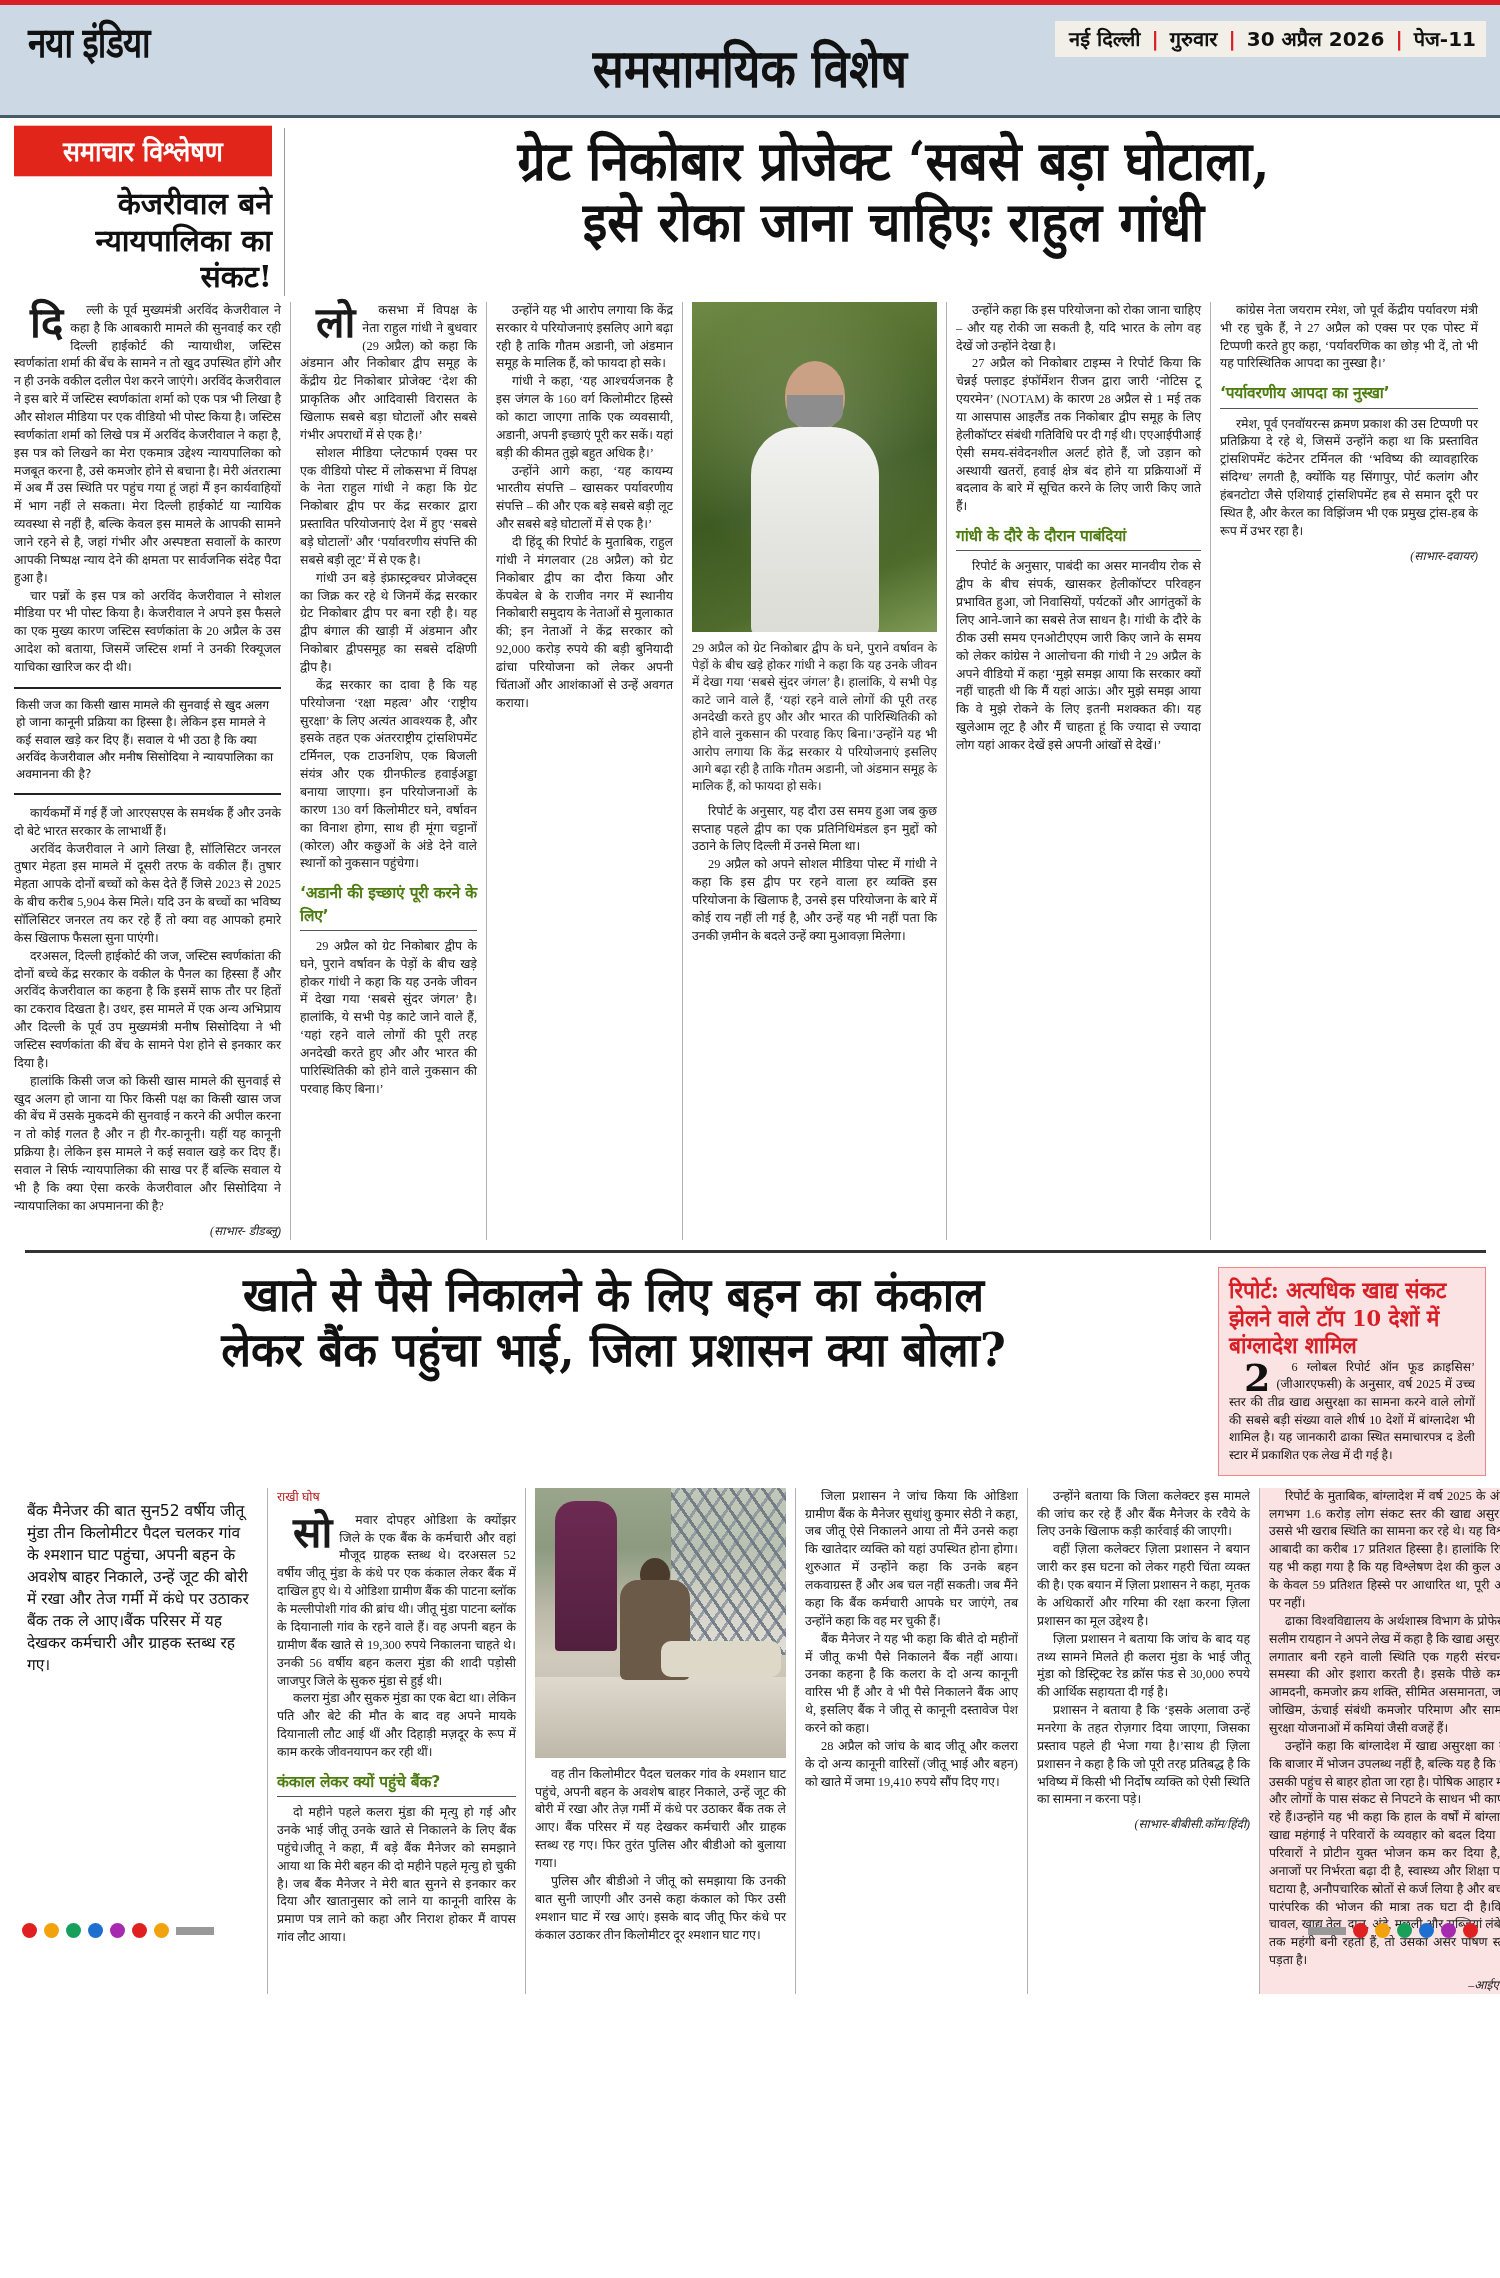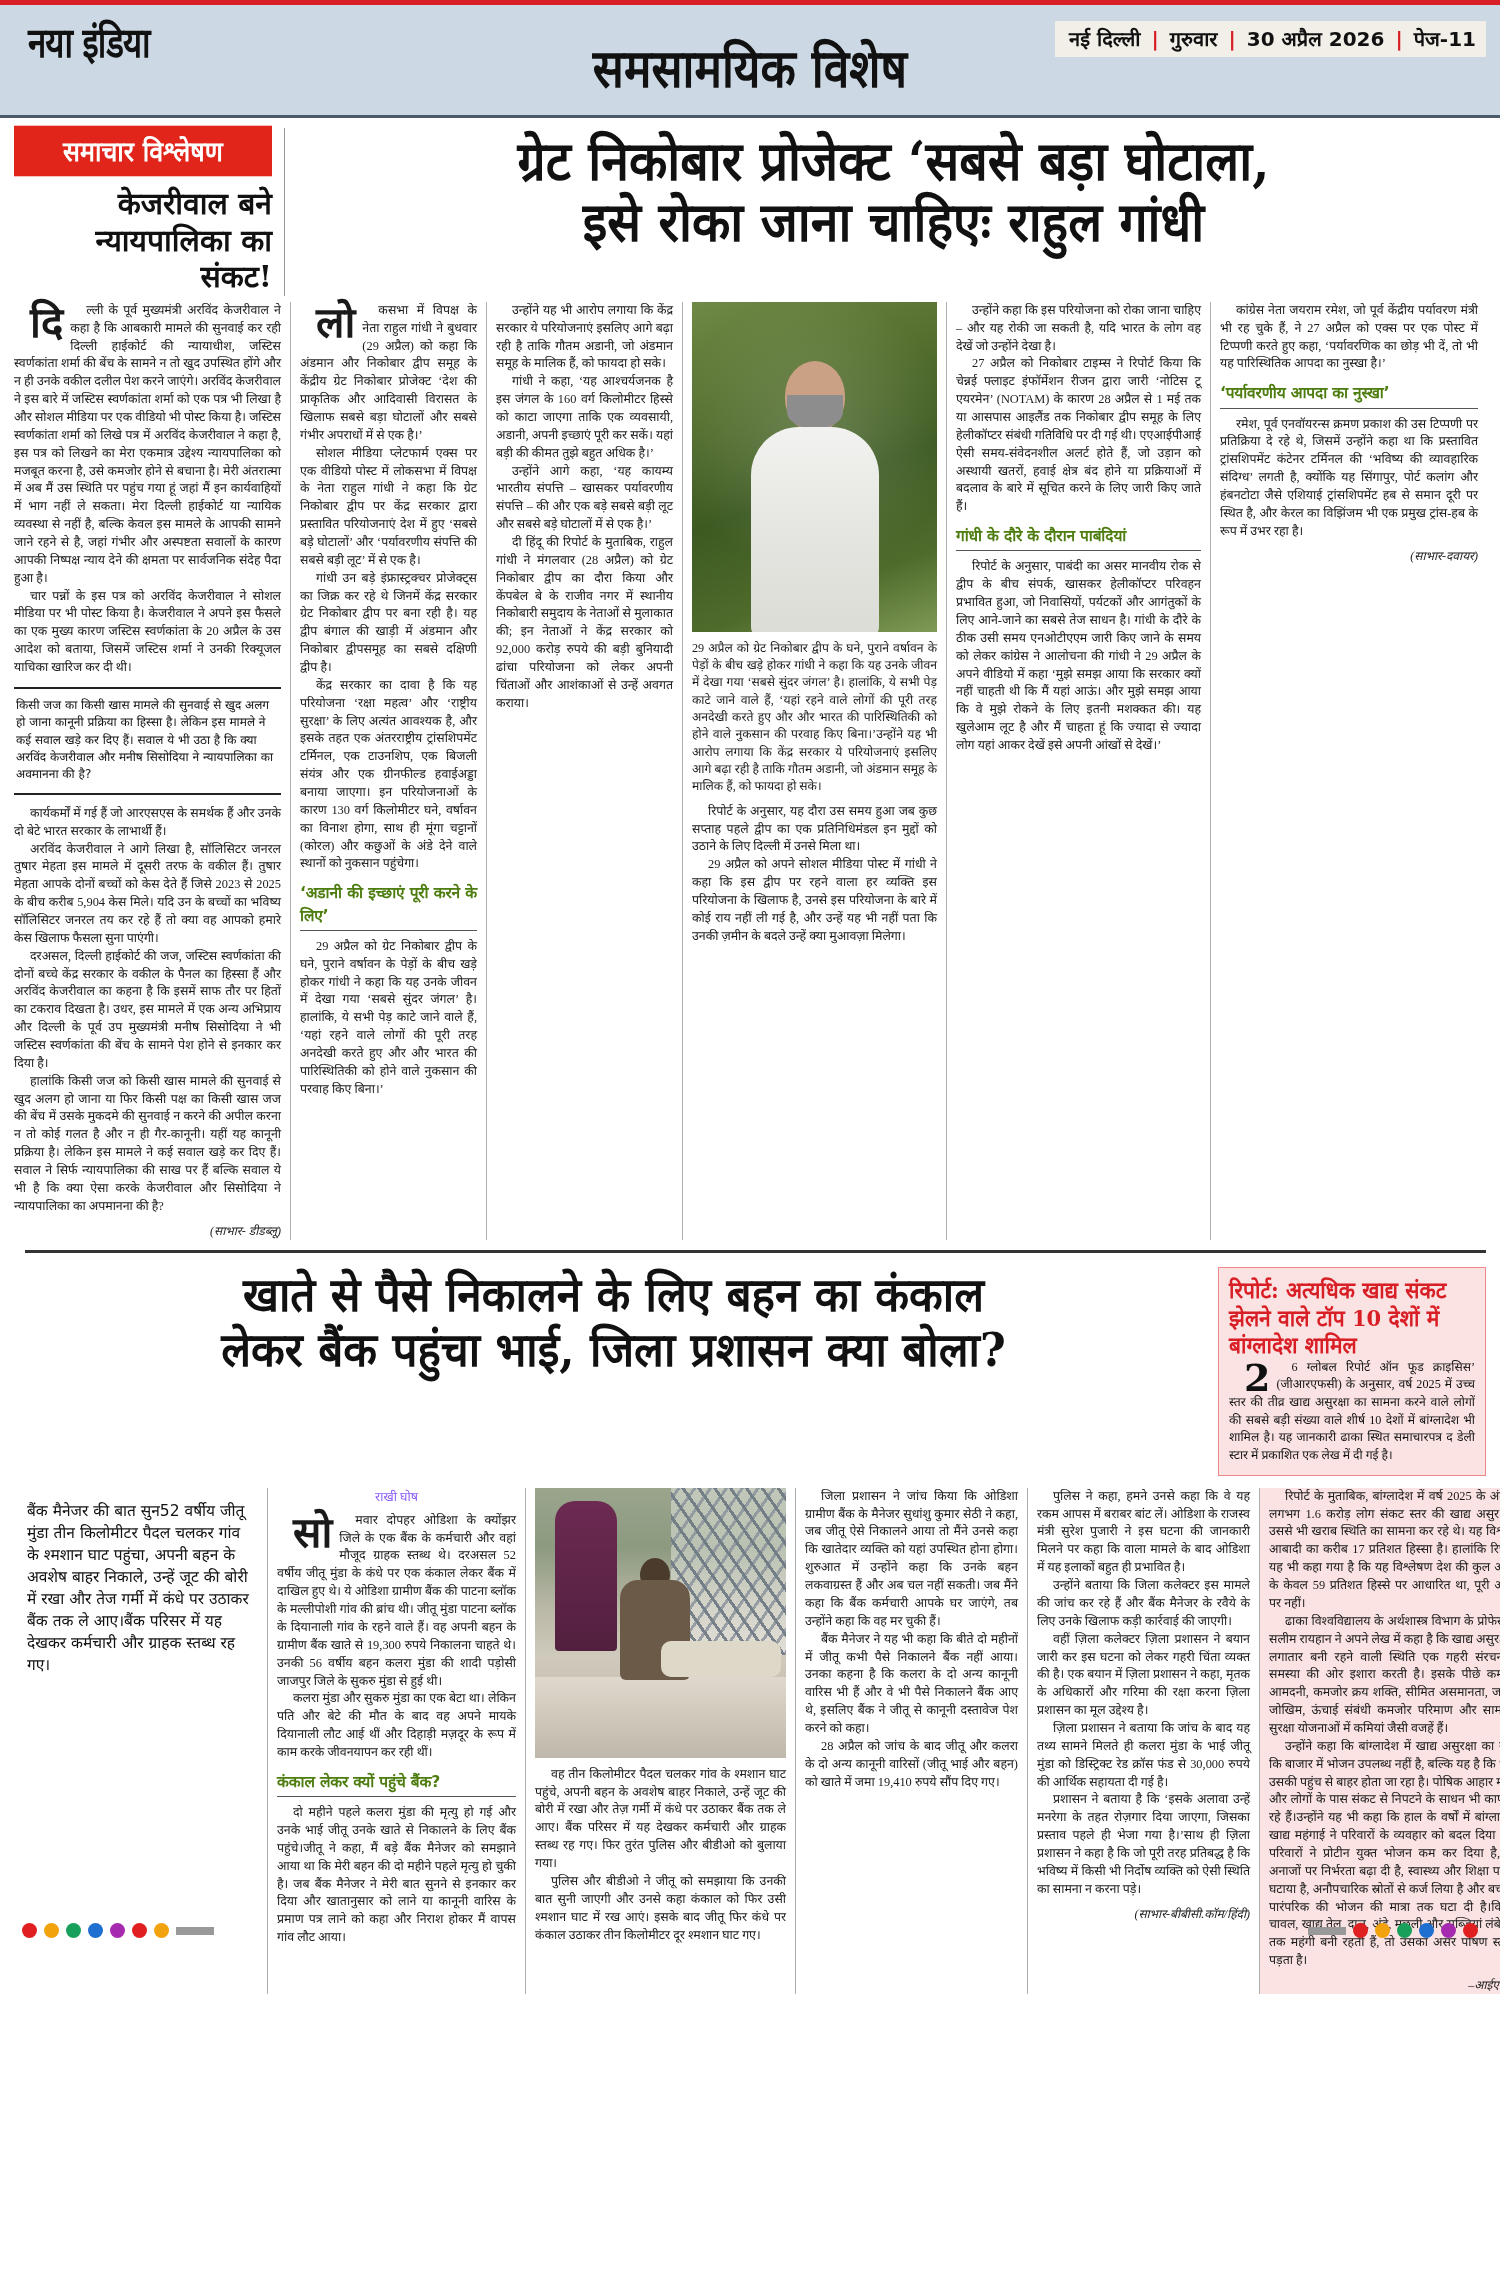--- a/index.html
+++ b/index.html
@@ -148,25 +148,24 @@
 
   .credit {
     text-align:right;
     font-style:italic;
     font-size:12px;
     margin-top:7px;
     text-indent:0;
     color:#222;
   }
   .byline {
-    text-align:center;
     font-size:12.5px;
     margin:0 0 6px;
     text-indent:0;
-    color:#8b5cf6;
+    color:#b91c1c;
   }
 
   
   .photo { width:100%; display:block; position:relative; overflow:hidden; }
   .photo-rahul {
     height:330px;
     background:
       radial-gradient(circle at 50% 40%, rgba(255,255,255,0.18), rgba(0,0,0,0) 60%),
       linear-gradient(160deg,#6f8a46 0%,#55702f 28%,#3d5a22 55%,#4f6b2c 80%,#7f9a55 100%);
       margin-bottom:8px;
@@ -414,21 +413,20 @@
         <p>पुलिस और बीडीओ ने जीतू को समझाया कि उनकी बात सुनी जाएगी और उनसे कहा कंकाल को फिर उसी श्मशान घाट में रख आएं। इसके बाद जीतू फिर कंधे पर कंकाल उठाकर तीन किलोमीटर दूर श्मशान घाट गए।</p>
       </div>
 
       <div class="col" style="width:232px;flex:0 0 232px;">
         <p>जिला प्रशासन ने जांच किया कि ओडिशा ग्रामीण बैंक के मैनेजर सुधांशु कुमार सेठी ने कहा, जब जीतू ऐसे निकालने आया तो मैंने उनसे कहा कि खातेदार व्यक्ति को यहां उपस्थित होना होगा। शुरुआत में उन्होंने कहा कि उनके बहन लकवाग्रस्त हैं और अब चल नहीं सकती। जब मैंने कहा कि बैंक कर्मचारी आपके घर जाएंगे, तब उन्होंने कहा कि वह मर चुकी हैं।</p>
         <p>बैंक मैनेजर ने यह भी कहा कि बीते दो महीनों में जीतू कभी पैसे निकालने बैंक नहीं आया। उनका कहना है कि कलरा के दो अन्य कानूनी वारिस भी हैं और वे भी पैसे निकालने बैंक आए थे, इसलिए बैंक ने जीतू से कानूनी दस्तावेज पेश करने को कहा।</p>
         <p>28 अप्रैल को जांच के बाद जीतू और कलरा के दो अन्य कानूनी वारिसों (जीतू भाई और बहन) को खाते में जमा 19,410 रुपये सौंप दिए गए।</p>
       </div>
 
       <div class="col" style="width:232px;flex:0 0 232px;">
-        <p>पुलिस ने कहा, हमने उनसे कहा कि वे यह रकम आपस में बराबर बांट लें। ओडिशा के राजस्व मंत्री सुरेश पुजारी ने इस घटना की जानकारी मिलने पर कहा कि वाला मामले के बाद ओडिशा में यह इलाकों बहुत ही प्रभावित है।</p>
         <p>उन्होंने बताया कि जिला कलेक्टर इस मामले की जांच कर रहे हैं और बैंक मैनेजर के रवैये के लिए उनके खिलाफ कड़ी कार्रवाई की जाएगी।</p>
         <p>वहीं ज़िला कलेक्टर ज़िला प्रशासन ने बयान जारी कर इस घटना को लेकर गहरी चिंता व्यक्त की है। एक बयान में ज़िला प्रशासन ने कहा, मृतक के अधिकारों और गरिमा की रक्षा करना ज़िला प्रशासन का मूल उद्देश्य है।</p>
         <p>ज़िला प्रशासन ने बताया कि जांच के बाद यह तथ्य सामने मिलते ही कलरा मुंडा के भाई जीतू मुंडा को डिस्ट्रिक्ट रेड क्रॉस फंड से 30,000 रुपये की आर्थिक सहायता दी गई है।</p>
         <p>प्रशासन ने बताया है कि ‘इसके अलावा उन्हें मनरेगा के तहत रोज़गार दिया जाएगा, जिसका प्रस्ताव पहले ही भेजा गया है।’साथ ही ज़िला प्रशासन ने कहा है कि जो पूरी तरह प्रतिबद्ध है कि भविष्य में किसी भी निर्दोष व्यक्ति को ऐसी स्थिति का सामना न करना पड़े।</p>
         <p class="credit">(साभार-बीबीसी.कॉम/हिंदी)</p>
       </div>
 
       <div class="col" style="width:268px;flex:0 0 268px;padding-right:0;background:#fbe3e3;">
         <p>रिपोर्ट के मुताबिक, बांग्लादेश में वर्ष 2025 के अंत तक लगभग 1.6 करोड़ लोग संकट स्तर की खाद्य असुरक्षा या उससे भी खराब स्थिति का सामना कर रहे थे। यह विश्लेषित आबादी का करीब 17 प्रतिशत हिस्सा है। हालांकि रिपोर्ट में यह भी कहा गया है कि यह विश्लेषण देश की कुल आबादी के केवल 59 प्रतिशत हिस्से पर आधारित था, पूरी आबादी पर नहीं।</p>
         <p>ढाका विश्वविद्यालय के अर्थशास्त्र विभाग के प्रोफेसर डॉ. सलीम रायहान ने अपने लेख में कहा है कि खाद्य असुरक्षा की लगातार बनी रहने वाली स्थिति एक गहरी संरचनात्मक समस्या की ओर इशारा करती है। इसके पीछे कम स्तर आमदनी, कमजोर क्रय शक्ति, सीमित असमानता, जलवायु जोखिम, ऊंचाई संबंधी कमजोर परिमाण और सामाजिक सुरक्षा योजनाओं में कमियां जैसी वजहें हैं।</p>

